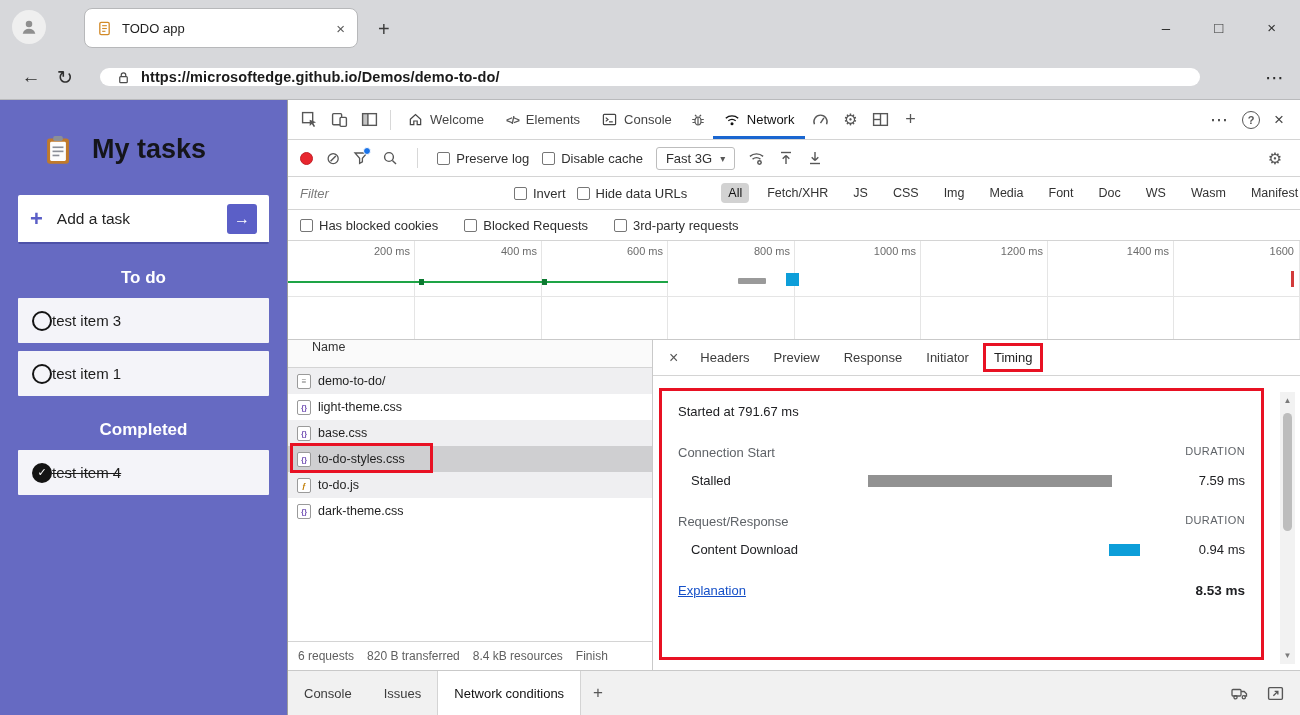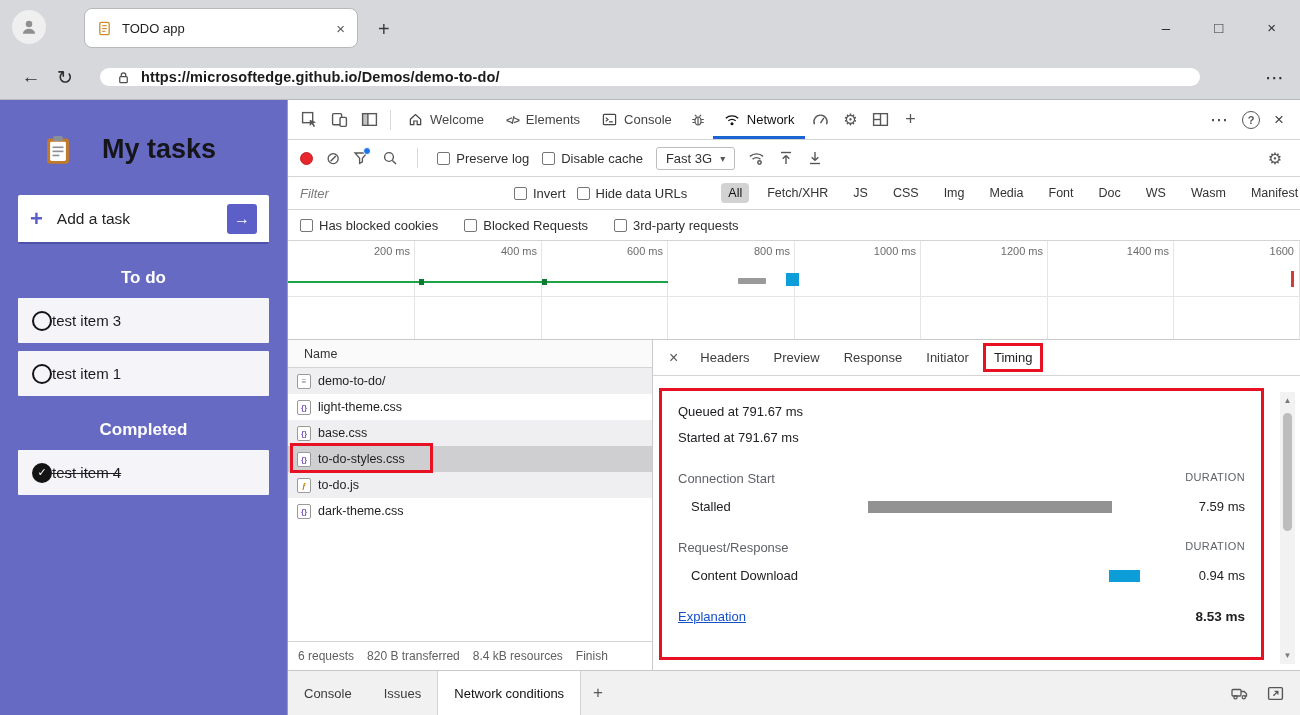--- a/index.html
+++ b/index.html
@@ -24,21 +24,21 @@
   .navicon.back { margin-left:14px; }
   .urlbar { margin-left:18px; width:1100px; height:18px; background:#fff; border-radius:18px; display:flex; align-items:center; padding:0 16px; gap:10px; }
   .url { font-size:14.5px; font-weight:600; color:#1b1b1b; letter-spacing:.1px; }
   .nav-more { margin-left:auto; margin-right:16px; font-size:19px; color:#2f2f2f; }
 
   
   .content { position:absolute; left:0; top:100px; width:1300px; height:615px; display:flex; }
 
   
   .todo-app { width:287px; height:615px; background:#666ac2; padding:0 18px; flex:none; }
-  .app-title-row { margin-top:34px; display:flex; align-items:center; gap:30px; padding-left:26px; }
+  .app-title-row { margin-top:34px; display:flex; align-items:center; gap:20px; padding-left:26px; }
   .app-title { font-size:27px; font-weight:800; color:#15151a; }
   .add-task { margin-top:30px; height:49px; background:#fff; display:flex; align-items:center; padding:0 12px; gap:14px; border-radius:2px; border-bottom:2px solid #4d51a8; }
   .plus { color:#5b5fc7; font-size:22px; font-weight:700; }
   .add-label { font-size:15.5px; color:#242424; flex:1; }
   .go { width:30px; height:30px; background:#5b5fc7; border-radius:3px; display:flex; align-items:center; justify-content:center; color:#fff; font-size:16px; }
   .list-heading { margin-top:24px; margin-bottom:10px; text-align:center; color:#fff; font-weight:700; font-size:17px; }
   .task { height:45px; background:#f4f4f9; margin-bottom:8px; display:flex; align-items:center; padding:0 14px; border-radius:1px; }
   .circle { width:20px; height:20px; border:2.5px solid #141414; border-radius:50%; flex:none; display:flex; align-items:center; justify-content:center; background:transparent; font-size:11px; color:#fff; }
   .circle.checked { background:#141414; }
   .task-label { font-size:15px; color:#1c1c1c; }
@@ -85,21 +85,21 @@
   .tl-mid { position:absolute; left:0; right:0; top:55px; height:1px; background:#e5e5e5; }
   .tl-label { position:absolute; top:4px; width:70px; text-align:right; font-size:11px; color:#6b6b6b; }
   .tl-green { position:absolute; left:0; top:40px; width:380px; height:2px; background:#1ea446; }
   .tl-green-tick { position:absolute; top:38px; width:5px; height:6px; background:#0d7a31; }
   .tl-graybar { position:absolute; left:450px; top:37px; width:28px; height:6px; background:#9a9a9a; border-radius:1px; }
   .tl-bluesq { position:absolute; left:498px; top:32px; width:13px; height:13px; background:#0d9ed9; }
   .tl-redtick { position:absolute; left:1003px; top:30px; width:3px; height:16px; background:#d23b3b; }
 
   .main-split { flex:1; display:flex; min-height:0; }
   .requests { width:365px; border-right:1px solid #c9c9c9; display:flex; flex-direction:column; position:relative; flex:none; }
-  .tbl-header { height:28px; border-bottom:1px solid #d4d4d4; display:flex; align-items:center; padding-left:16px; font-size:12.5px; color:#333; background:#fafafa; }
+  .tbl-header { height:28px; border-bottom:1px solid #d4d4d4; display:flex; align-items:flex-start; padding-left:24px; font-size:12.5px; color:#333; background:#fafafa; }
   .req-row { height:26px; display:flex; align-items:center; gap:7px; padding-left:9px; font-size:12.5px; color:#1f1f1f; background:#fff; }
   .req-row.alt { background:#efeff1; }
   .req-row.sel { background:#cfcfd1; }
   .fico { width:14px; height:15px; border:1px solid #9a9a9a; border-radius:2px; background:#fff; display:flex; align-items:center; justify-content:center; font-size:8px; flex:none; }
   .fico.doc { color:#7a7a7a; }
   .fico.css { color:#7a5ab8; font-weight:700; }
   .fico.js  { color:#c07b00; font-weight:700; }
   .row-annotation { position:absolute; left:2px; top:103px; width:143px; height:30px; border:3px solid #e81123; pointer-events:none; }
   .tbl-footer { margin-top:auto; height:29px; border-top:1px solid #d4d4d4; display:flex; align-items:center; gap:13px; padding:0 10px; font-size:12px; color:#5f5f5f; white-space:nowrap; overflow:hidden; }
 
@@ -464,21 +464,20 @@
           <div class="details-tabs">
             <span class="d-close">×</span>
             <span class="d-tab">Headers</span>
             <span class="d-tab">Preview</span>
             <span class="d-tab">Response</span>
             <span class="d-tab">Initiator</span>
             <span class="d-tab annotated">Timing</span>
           </div>
           <div class="details-content">
             <div class="timing-panel">
-              <div class="t-line">Queued at 791.67 ms</div>
               <div class="t-line started">Started at 791.67 ms</div>
               <div class="t-sec">
                 <span>Connection Start</span>
                 <span class="t-dur">DURATION</span>
               </div>
               <div class="t-bar-row">
                 <span class="t-label">Stalled</span>
                 <div class="t-area">
                     <div class="bar stalled"></div>
                   </div>

